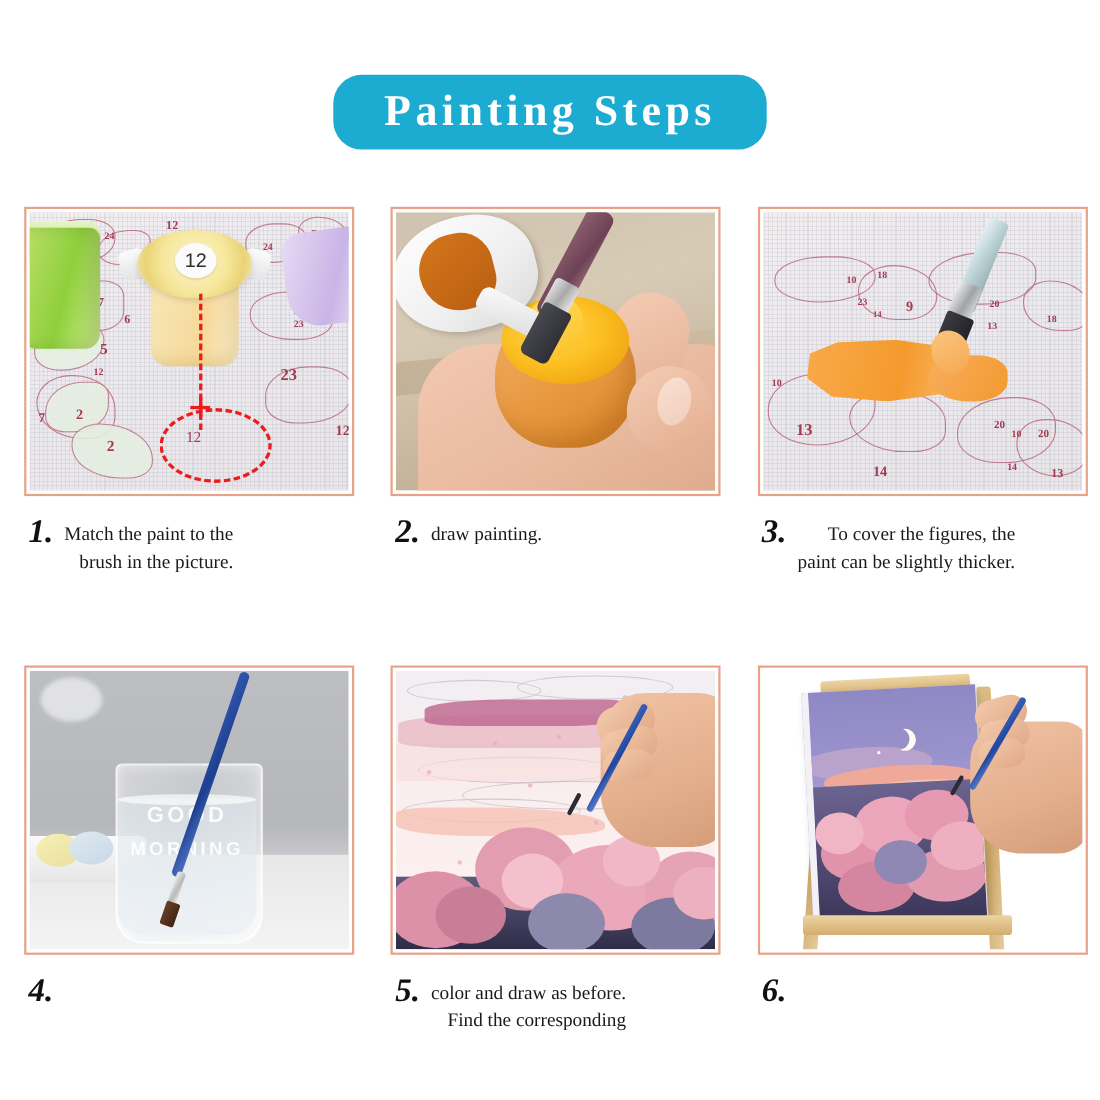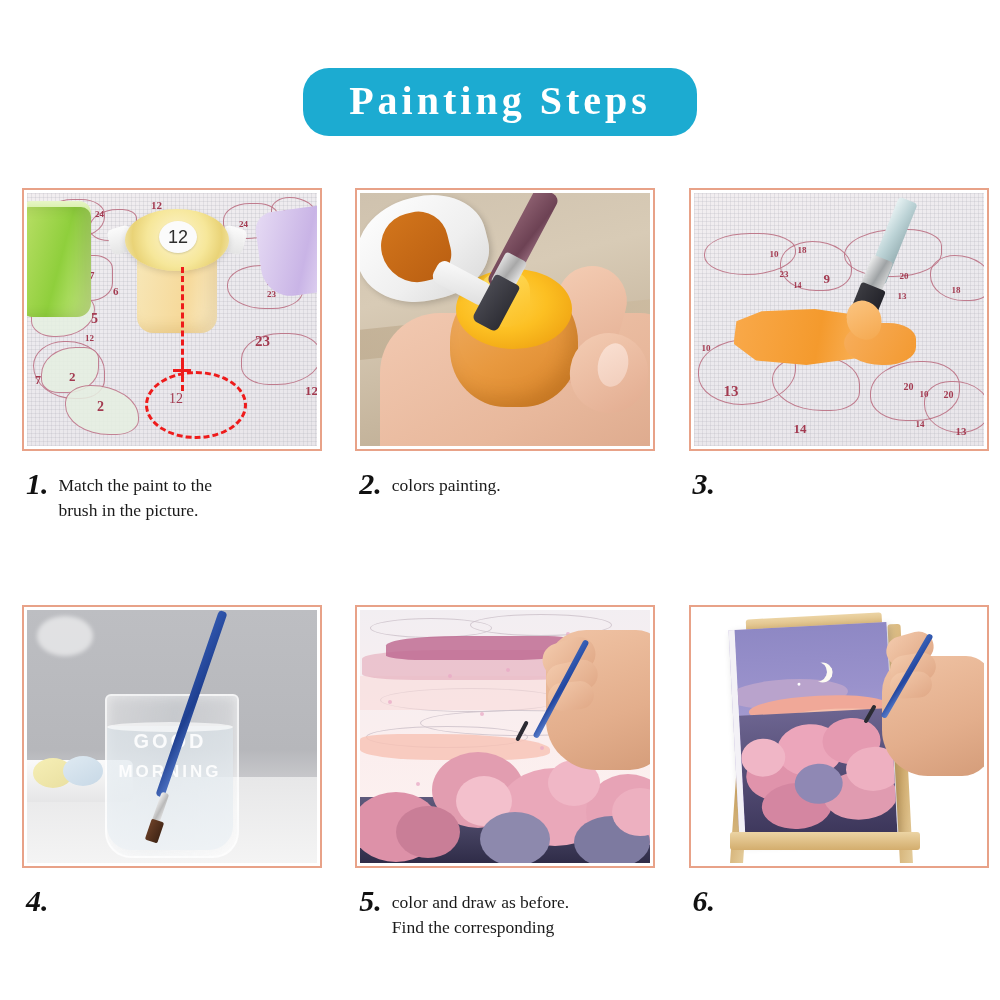--- a/index.html
+++ b/index.html
@@ -43,20 +43,21 @@
   .capnum{
     font-family:"Liberation Serif", serif;
     font-style:italic;font-weight:700;font-size:30px;
     color:#111;line-height:30px;margin-right:10px;flex:0 0 auto;
     padding-top:2px;letter-spacing:0px;
   }
   .captext{
     font-family:"Liberation Serif", serif;
     font-size:17.5px;color:#1a1a1a;line-height:25px;
     padding-top:6px;
+    text-align:right;
   }
   .captext span{display:block;white-space:nowrap;}
 
   
   .canvasbg{
     position:absolute;inset:0;
     background:
       repeating-linear-gradient(0deg, rgba(170,170,180,.22) 0 1px, rgba(0,0,0,0) 1px 4px),
       repeating-linear-gradient(90deg, rgba(170,170,180,.22) 0 1px, rgba(0,0,0,0) 1px 4px),
       linear-gradient(160deg,#f2eef0 0%,#eceaee 45%,#e9e6ea 100%);
@@ -421,21 +422,21 @@
               <div class="ferrule"></div>
               <div class="bristle"></div>
               <div class="finger f2"></div>
               <div class="nail"></div>
             </div>
           </div>
         </div>
         <div class="caption">
           <div class="capnum">2.</div>
           <div class="captext">
-            <span>colors painting.</span>
+            <span>draw painting.</span>
           </div>
         </div>
       </div>
 
       <div class="cell">
         <div class="framewrap">
           <div class="frame">
             <div class="photo p3">
               <div class="canvasbg"></div>
 
@@ -470,20 +471,24 @@
               <div class="stroke2"></div>
               <div class="br-handle"></div>
               <div class="br-ferrule"></div>
               <div class="br-bristle"></div>
               <div class="br-paint"></div>
             </div>
           </div>
         </div>
         <div class="caption">
           <div class="capnum">3.</div>
+          <div class="captext">
+            <span>To cover the figures, the</span>
+            <span>paint can be slightly thicker.</span>
+          </div>
         </div>
       </div>
 
     </div>
 
     <div class="row r2">
 
       <div class="cell">
         <div class="framewrap">
           <div class="frame">

